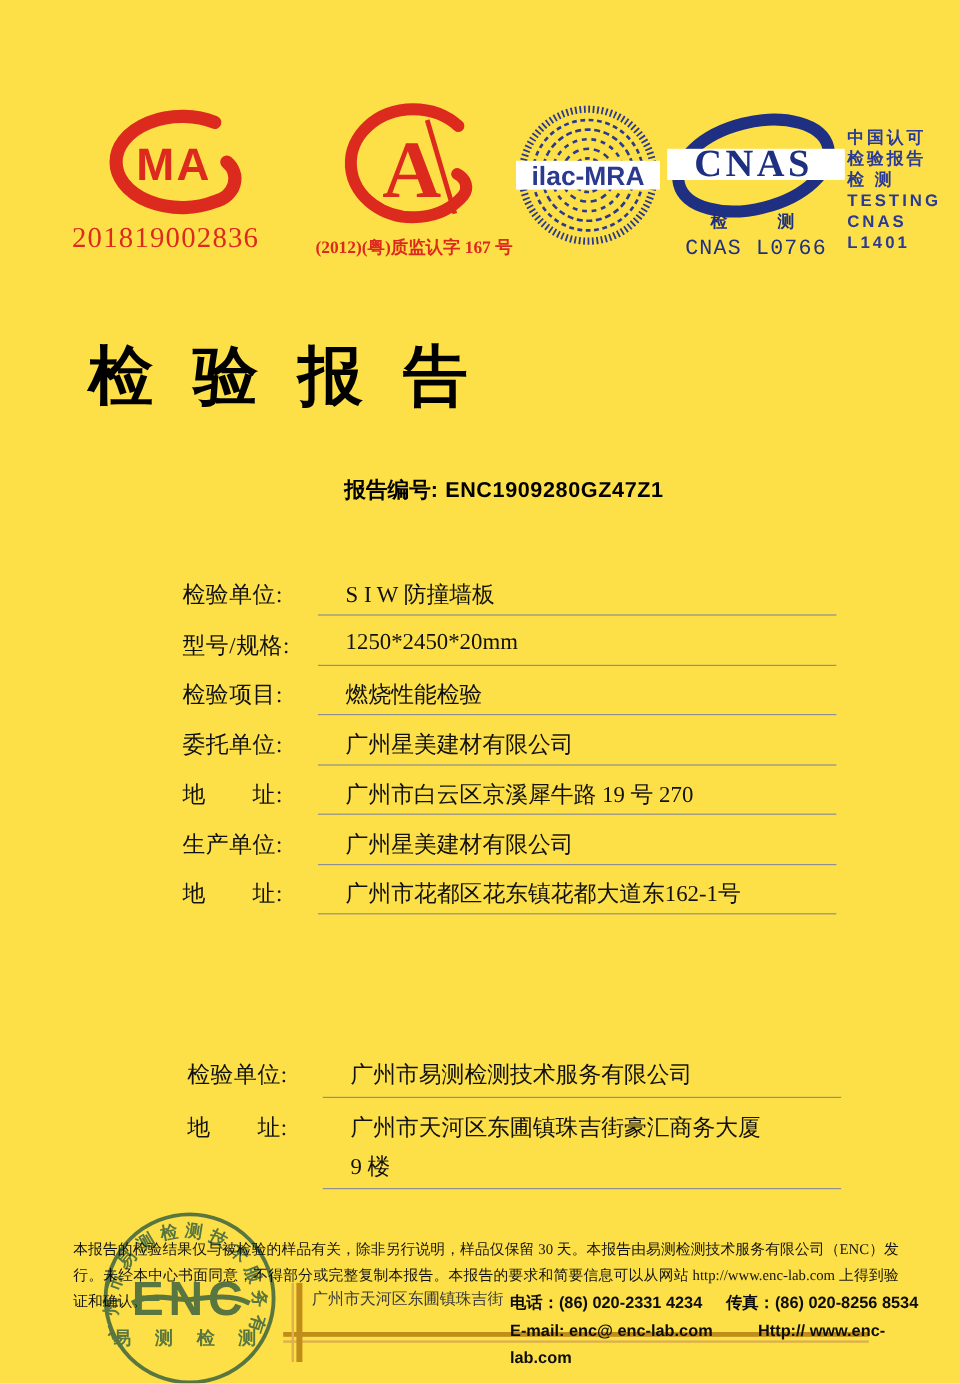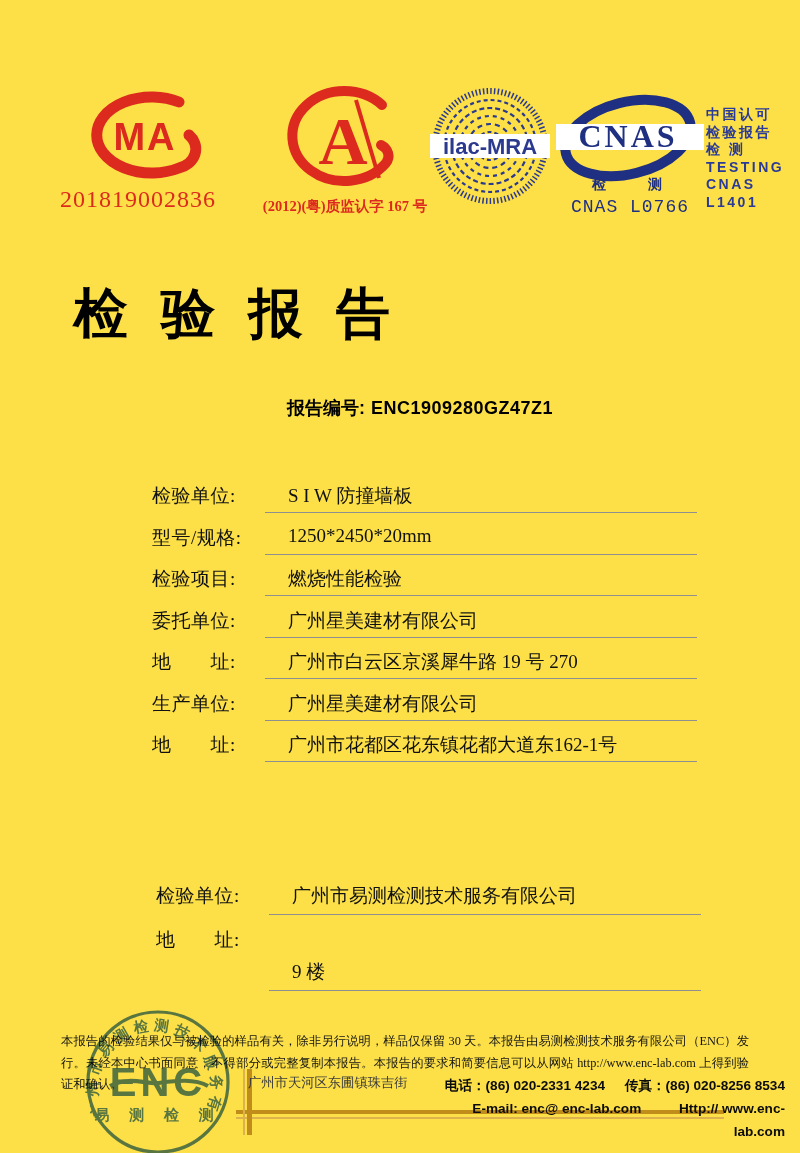--- a/index.html
+++ b/index.html
@@ -42,23 +42,23 @@
 
   
   .disclaimer{left:61px;top:1031px;width:688px;font-size:12.3px;line-height:21.5px;
               text-align:justify;color:#141414;z-index:2;}
   .stamp-svg{left:58px;top:1008px;width:200px;height:148px;z-index:5;
              mix-blend-mode:multiply;opacity:0.92;}
   .gold-vthin{left:243px;top:1069px;width:2px;height:66px;background:#dcb14e;z-index:3;}
   .gold-vthick{left:247px;top:1069px;width:5px;height:66px;background:#c08c1a;z-index:3;}
   .gold-hthick{left:236px;top:1110px;width:488px;height:4px;background:#c08c1a;z-index:2;}
   .gold-hthin{left:236px;top:1117px;width:488px;height:2px;background:#dcb14e;z-index:2;}
-  .f-addr{left:248px;top:1072px;width:200px;font-size:13.3px;line-height:22px;color:#3c3c3c;z-index:4;}
+  .f-addr{left:260px;top:1072px;width:200px;font-size:13.3px;line-height:22px;color:#3c3c3c;z-index:4;}
   .f-contact{left:425px;top:1074px;width:360px;font-family:"Liberation Sans",sans-serif;
-             font-size:13.6px;font-weight:bold;color:#0c0c0c;line-height:23px;z-index:4;text-align:right;}
+             font-size:13.6px;font-weight:bold;color:#0c0c0c;line-height:23px;z-index:4;}
   .f-contact .gap{margin-left:16px;}
   .f-contact .gap2{margin-left:34px;}
 </style>
 </head>
 <body>
 
 <div class="page">
 
   <svg class="abs cma-svg" viewBox="0 0 145 105">
     <path d="M104,17 A55,38 0 1 0 104,83 A24,20 0 0 0 114,50" fill="none" stroke="#dd2a1e" stroke-width="11" stroke-linecap="round"></path>
@@ -149,20 +149,21 @@
   </div>
 
   <div class="abs lab">
     <div class="lrow1">
       <span class="lbl">检验单位:</span>
       <span class="val">广州市易测检测技术服务有限公司</span>
       <div class="uline"></div>
     </div>
     <div class="lrow2">
       <span class="lbl">地　　址:</span>
+      <span class="val">广州市天河区东圃镇珠吉街豪汇商务大厦</span>
       <span class="val2">9 楼</span>
       <div class="uline"></div>
     </div>
   </div>
 
   <div class="abs disclaimer">本报告的检验结果仅与被检验的样品有关，除非另行说明，样品仅保留 30 天。本报告由易测检测技术服务有限公司（ENC）发行。未经本中心书面同意，不得部分或完整复制本报告。本报告的要求和简要信息可以从网站 http://www.enc-lab.com 上得到验证和确认。</div>
 
   <svg class="abs stamp-svg" viewBox="0 0 200 148">
     <defs>
       <path id="ringPath" d="M 46.7,106.7 A 57,57 0 1 1 146.7,106.7"></path>

